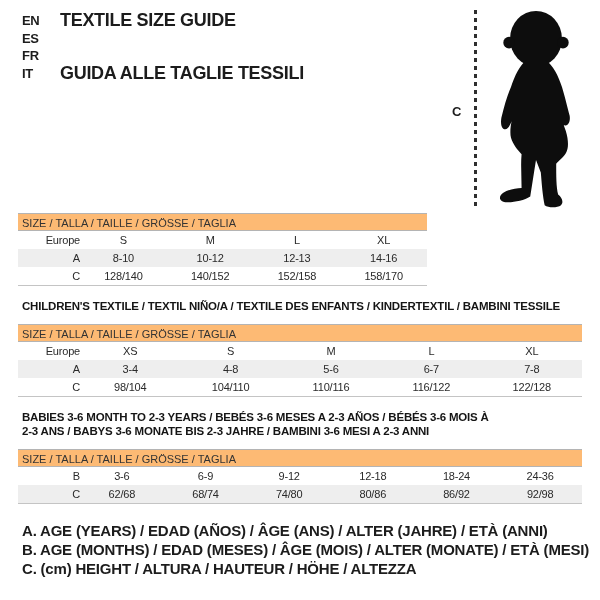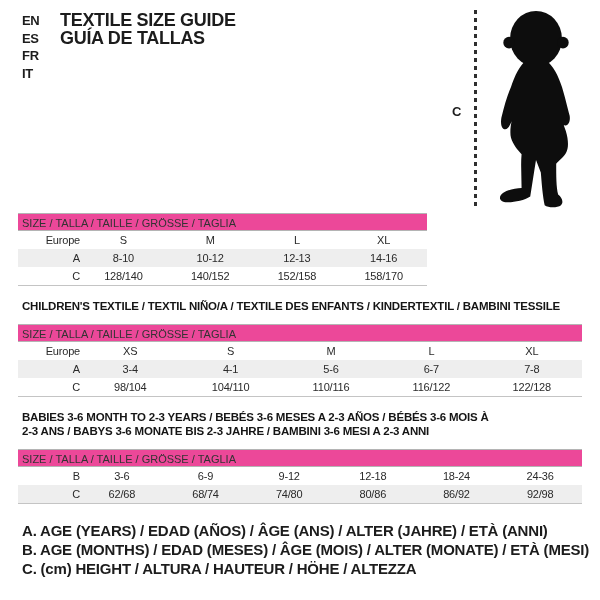--- a/index.html
+++ b/index.html
@@ -32,21 +32,21 @@
   section{margin-top:13px;}
   section:first-child{margin-top:0;}
   .tbl-title{
     font-size:11.5px;font-weight:700;letter-spacing:-0.2px;
     margin:0 4px 11px 4px;line-height:14px;color:#151515;
   }
   .cols-4{width:409px;}
   .cols-5,.cols-6{width:564px;}
   .cols-6 .tbl-title{max-width:474px;}
   .size-bar{
-    height:18px;line-height:18px;background:#ec4899;
+    height:18px;line-height:18px;background:#fdba74;
     border-top:1px solid #b4b4b4;border-bottom:1px solid #b4b4b4;
     font-size:11px;color:#333;padding-left:4px;box-sizing:border-box;
   }
   table{border-collapse:collapse;table-layout:fixed;width:100%;
     border-bottom:1px solid #c4c4c4;}
   col.label-col{width:62px;}
   td{height:18px;font-size:11px;font-weight:400;color:#2a2a2a;
      text-align:center;padding:0;letter-spacing:-0.2px;}
   td.row-label{text-align:right;padding-left:4px;}
   tr.shaded{background:#eeeeee;}
@@ -62,30 +62,30 @@
 
   <div class="top">
     <div class="langs">
   <div class="lang-row">
     <span class="lang-code">EN</span>
     <span class="lang-label">TEXTILE SIZE GUIDE</span>
   </div>
 
   <div class="lang-row">
     <span class="lang-code">ES</span>
-    <span class="lang-label">GUÍA DE TALLAS</span>
   </div>
 
   <div class="lang-row">
     <span class="lang-code">FR</span>
   </div>
 
 
   <div class="lang-row">
     <span class="lang-code">IT</span>
+    <span class="lang-label">GUIDA ALLE TAGLIE TESSILI</span>
   </div>
 </div>
 
     <div class="figure">
       <span class="measure-label">C</span>
       <div class="measure-line"></div>
       <svg class="baby" width="100" height="202" viewBox="0 0 100 210" aria-hidden="true">
         <g fill="#0d0d0d">
           <ellipse cx="50" cy="32" rx="27" ry="29"></ellipse>
           <circle cx="22" cy="36" r="6"></circle>
@@ -179,21 +179,21 @@
               <td class="row-label">Europe</td>
               <td>XS</td>
               <td>S</td>
               <td>M</td>
               <td>L</td>
               <td>XL</td>
             </tr>
             <tr class="shaded">
               <td class="row-label">A</td>
               <td>3-4</td>
-              <td>4-1</td>
+              <td>4-8</td>
               <td>5-6</td>
               <td>6-7</td>
               <td>7-8</td>
             </tr>
             <tr>
               <td class="row-label">C</td>
               <td>98/104</td>
               <td>104/110</td>
               <td>110/116</td>
               <td>116/122</td>

